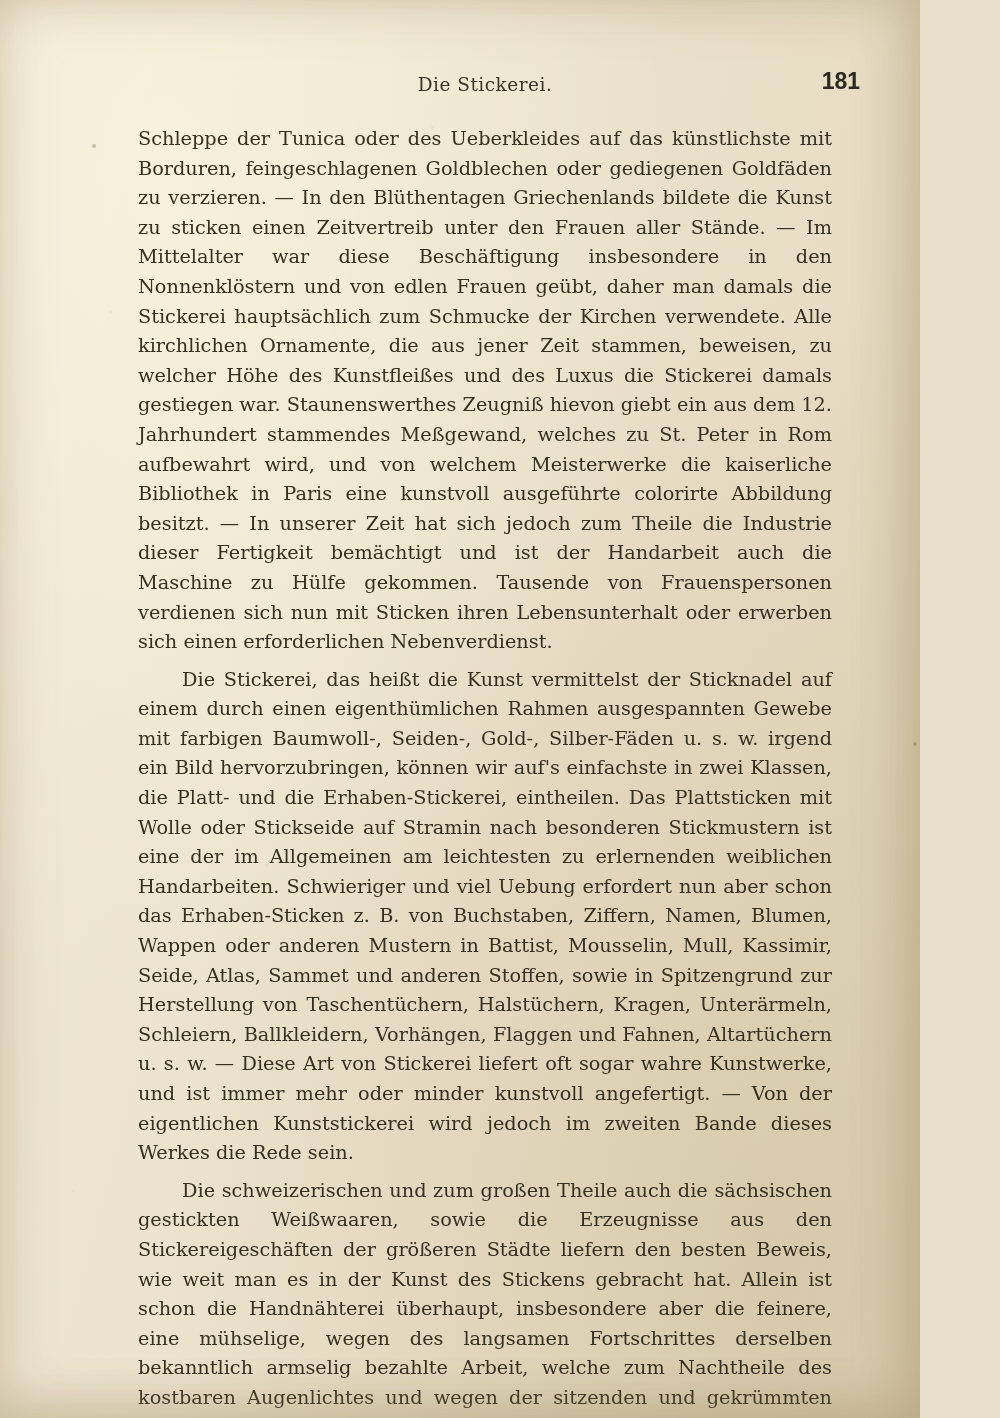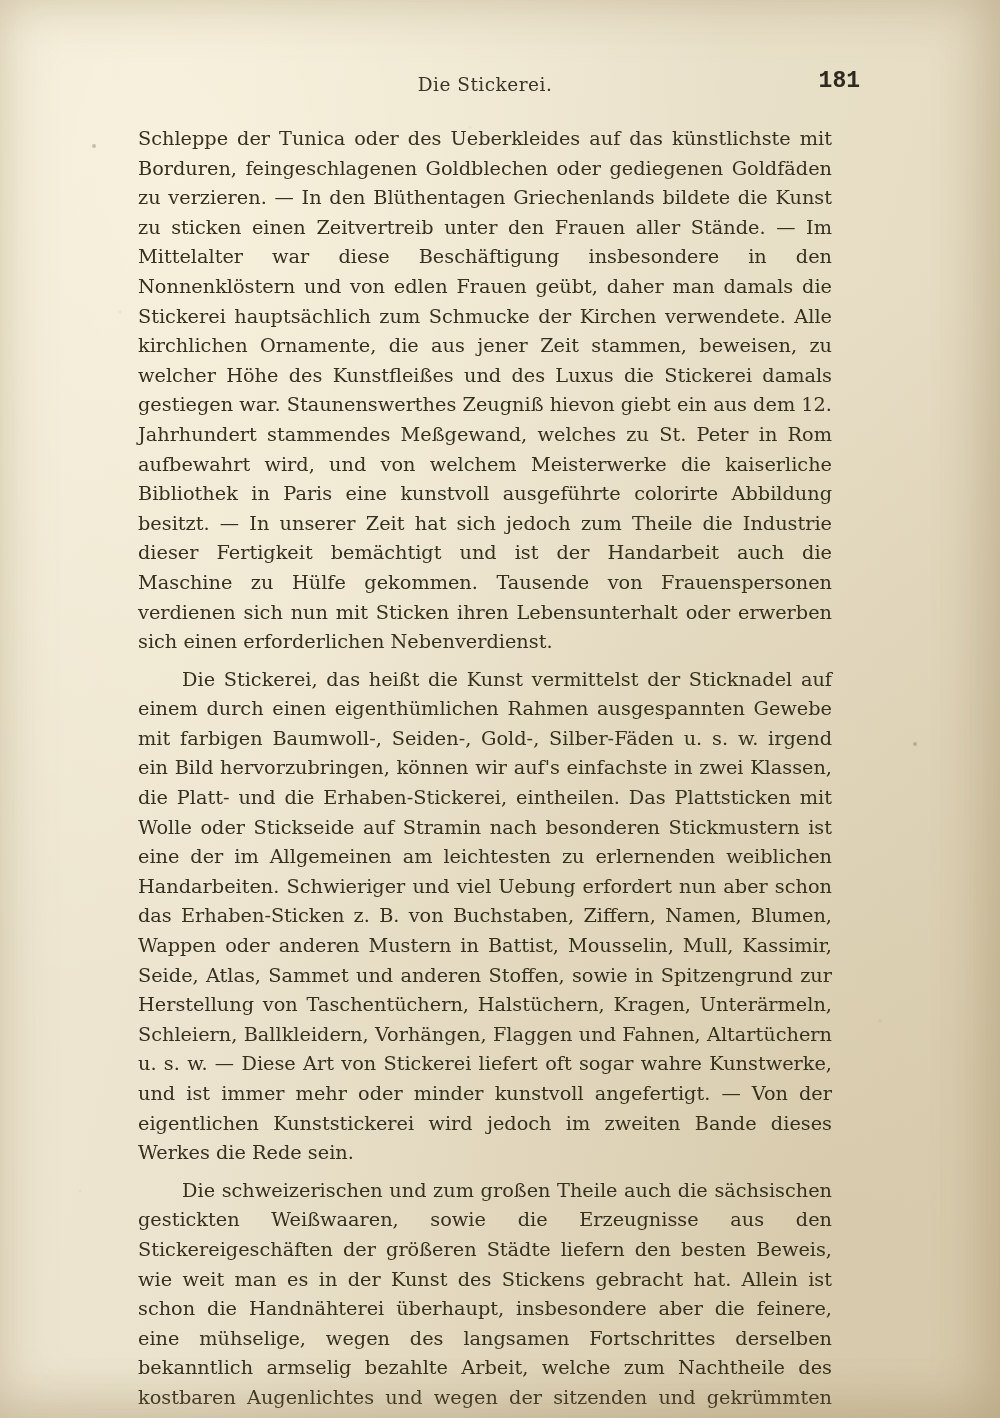--- a/index.html
+++ b/index.html
@@ -8,21 +8,21 @@
   }
   body {
     width: 1000px;
     height: 1418px;
     background: #e8e0cb;
     font-family: "DejaVu Serif", serif;
     overflow: hidden;
   }
   .page {
     position: relative;
-    width: 1000px;
+    width: 920px;
     height: 1418px;
     background:
       radial-gradient(ellipse at 18% 12%, rgba(255,250,230,0.55) 0%, rgba(255,250,230,0) 48%),
       radial-gradient(ellipse at 82% 88%, rgba(190,170,130,0.30) 0%, rgba(190,170,130,0) 55%),
       linear-gradient(105deg, #efe8d4 0%, #ebe3cd 38%, #e6ddc4 70%, #ded3b7 100%);
   }
   
   .grain {
     position: absolute;
     inset: 0;
@@ -66,21 +66,21 @@
     letter-spacing: 0.5px;
     color: #3b3428;
   }
   .folio {
     position: absolute;
     right: -20px;
     top: 6px;
     font-size: 23px;
     font-weight: bold;
     color: #2f2a20;
-    font-family: Liberation Mono, monospace;
+    font-family: Liberation Sans, sans-serif;
   }
   .body-text {
     margin-top: 22px;
     color: #36301f;
     font-size: 19.3px;
     line-height: 29.6px;
     text-align: justify;
     text-justify: inter-word;
     -webkit-font-smoothing: none;
   }

